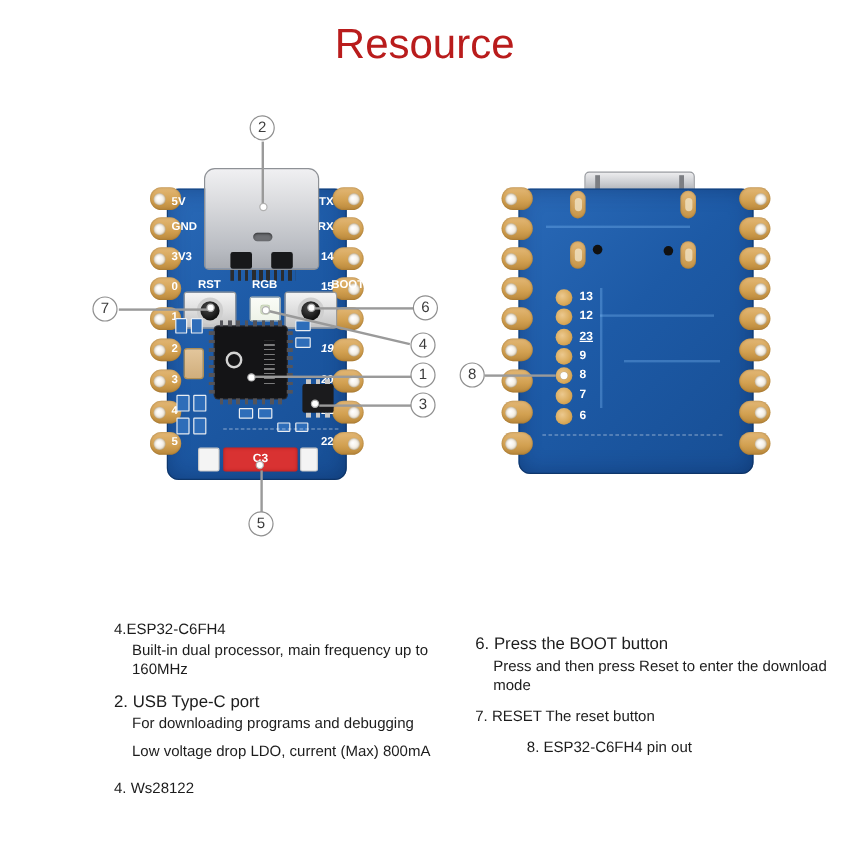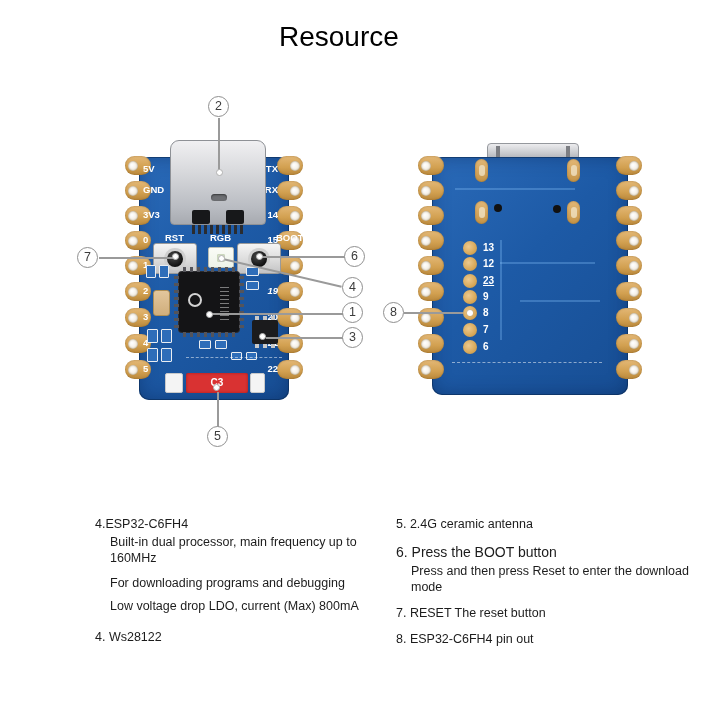--- a/index.html
+++ b/index.html
@@ -1,21 +1,21 @@
 <!DOCTYPE html>
 <html><head>
 <meta charset="utf-8">
 <style>
   html,body{margin:0;padding:0;background:#fff;}
   .stage{position:relative;width:720px;height:720px;background:#fff;overflow:hidden;
          font-family:"Liberation Sans",sans-serif;color:#1f1f1f;}
 
   
-  .title{position:absolute;left:279px;top:12px;font-size:28px;line-height:49px;
-         color:#000000;font-weight:500;}
+  .title{position:absolute;left:279px;top:12px;font-size:35px;line-height:49px;
+         color:#b91c1c;font-weight:500;}
 
   
   .board{position:absolute;border-radius:10px;
          background:linear-gradient(135deg,#2a6ab8 0%,#1d5aa6 45%,#174e94 100%);
          box-shadow:inset 0 0 0 1px rgba(10,40,80,.55), inset 0 0 18px rgba(0,20,60,.35);}
   .front-board{left:139px;top:157px;width:150px;height:243px;}
   .back-board{left:432px;top:157px;width:196px;height:238px;}
 
   
   .pad{position:absolute;width:26px;height:19px;border-radius:10px;
@@ -292,43 +292,40 @@
   <div class="co" style="left:342px;top:327px;">3</div>
   <div class="co" style="left:383px;top:302px;">8</div>
   <div class="co" style="left:207px;top:426px;">5</div>
 
   <div class="legend lcol">
     <div class="leg-item">
       <div class="leg-h">4.ESP32-C6FH4</div>
       <div class="leg-d">Built-in dual processor, main frequency up to 160MHz</div>
     </div>
     <div class="leg-item" style="margin-top:9px;">
+      <div class="leg-h big">2. USB Type-C port</div>
       <div class="leg-d">For downloading programs and debugging</div>
     </div>
     <div class="leg-item" style="margin-top:7px;">
       <div class="leg-d">Low voltage drop LDO, current (Max) 800mA</div>
     </div>
     <div class="leg-item" style="margin-top:15px;">
       <div class="leg-h">4. Ws28122</div>
 
     </div>
   </div>
 
   <div class="legend rcol">
-    <div class="leg-item">
-      <div class="leg-h">5. 2.4G ceramic antenna</div>
-
-    </div>
     <div class="leg-item" style="margin-top:11px;">
       <div class="leg-h big">6. Press the BOOT button</div>
       <div class="leg-d">Press and then press Reset to enter the download mode</div>
     </div>
     <div class="leg-item" style="margin-top:10px;">
       <div class="leg-h">7. RESET The reset button</div>
 
     </div>
-    <div class="leg-item" style="margin-top:10px;">
+    <div class="leg-item" style="margin-top:10px;margin-left:43px;">
       <div class="leg-h">8. ESP32-C6FH4 pin out</div>
 
     </div>
   </div>
 
 </div>
 
 </body></html>

